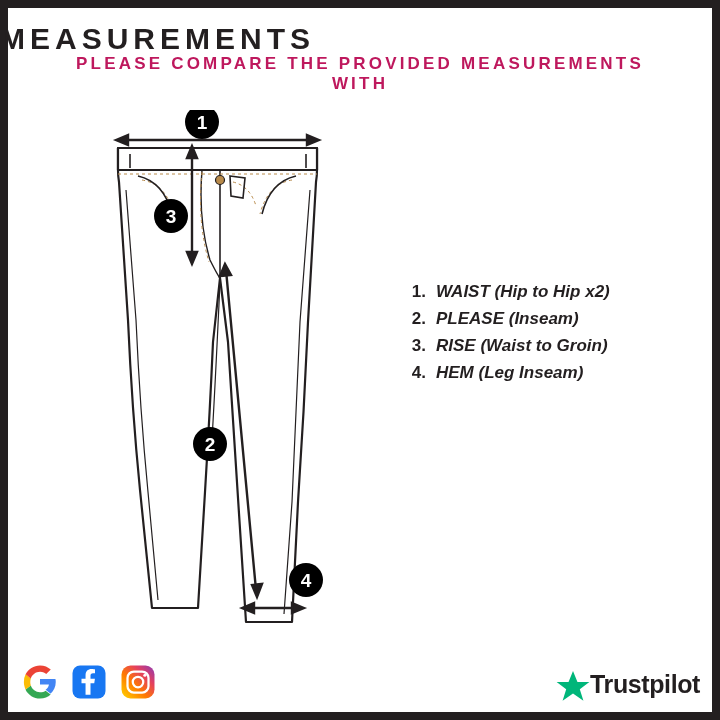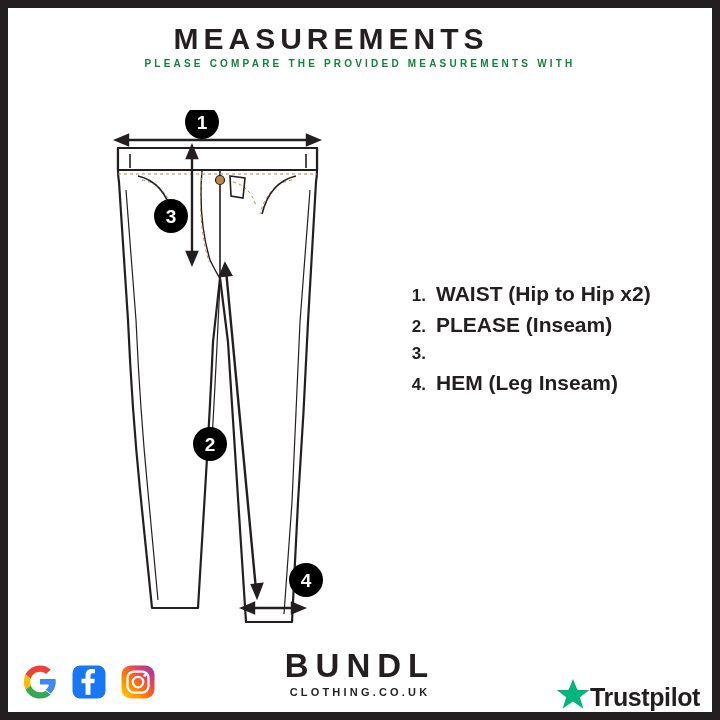--- a/index.html
+++ b/index.html
@@ -26,37 +26,36 @@
   #frame-top { left: 0; top: 0; width: 720px; height: 8px; }
   #frame-bottom { left: 0; bottom: 0; width: 720px; height: 8px; }
   #frame-left { left: 0; top: 0; width: 8px; height: 720px; }
   #frame-right { right: 0; top: 0; width: 8px; height: 720px; }
 
   #title {
     position: absolute;
     left: 0;
     top: 22px;
     width: 662px;
-    text-align: center;
     font-size: 30px;
     font-weight: bold;
     letter-spacing: 5px;
     color: #231f20;
   }
   #subtitle {
     position: absolute;
     left: 60px;
     top: 54px;
     width: 600px;
     text-align: center;
-    font-size: 10px;
+    font-size: 17px;
     font-weight: bold;
     letter-spacing: 3.2px;
     line-height: 20px;
-    color: #15803d;
+    color: #be185d;
   }
 
   
   #diagram {
     position: absolute;
     left: 70px;
     top: 110px;
     width: 320px;
     height: 520px;
   }
@@ -76,24 +75,25 @@
   .legend-num {
     width: 26px;
     text-align: right;
     font-size: 17px;
     font-weight: bold;
     color: #231f20;
     padding-right: 10px;
     flex: none;
   }
   .legend-text {
-    font-size: 21px;
+    font-size: 17px;
     font-weight: bold;
     color: #231f20;
     white-space: nowrap;
+    font-style: italic;
   }
 
   
   #social {
     position: absolute;
     left: 22px;
     bottom: 20px;
     display: flex;
     align-items: center;
     gap: 13px;
@@ -121,23 +121,23 @@
   #brand-sub {
     font-size: 11px;
     font-weight: bold;
     letter-spacing: 3.2px;
     color: #231f20;
     margin-top: 2px;
   }
   #trustpilot {
     position: absolute;
     right: 20px;
-    bottom: 8px;
+    bottom: 16px;
     display: flex;
-    align-items: flex-end;
+    align-items: flex-start;
   }
   #trustpilot-text {
     font-size: 25px;
     font-weight: bold;
     color: #231f20;
     letter-spacing: -0.4px;
   }
   .callout-label {
     fill: #ffffff;
     font-size: 19px;
@@ -236,20 +236,21 @@
     <div class="legend-row">
       <span class="legend-num">1.</span>
       <span class="legend-text">WAIST (Hip to Hip x2)</span>
     </div>
     <div class="legend-row">
       <span class="legend-num">2.</span>
       <span class="legend-text">PLEASE (Inseam)</span>
     </div>
     <div class="legend-row">
       <span class="legend-num">3.</span>
+      <span class="legend-text">RISE (Waist to Groin)</span>
     </div>
     <div class="legend-row">
       <span class="legend-num">4.</span>
       <span class="legend-text">HEM (Leg Inseam)</span>
     </div>
   </div>
 
   <div id="social">
     <span class="social-icon">
       <svg width="36" height="36" viewBox="0 0 48 48">
@@ -276,24 +277,20 @@
           </linearGradient>
         </defs>
         <rect x="2" y="2" width="44" height="44" rx="12" fill="url(#ig)"></rect>
         <rect x="10" y="10" width="28" height="28" rx="8.5" fill="none" stroke="#ffffff" stroke-width="3"></rect>
         <circle cx="24" cy="24" r="7" fill="none" stroke="#ffffff" stroke-width="3"></circle>
         <circle cx="33.2" cy="15" r="2.1" fill="#ffffff"></circle>
       </svg>
     </span>
   </div>
 
-  <div id="brand">
-    <div id="brand-name">BUNDL</div>
-    <div id="brand-sub">CLOTHING.CO.UK</div>
-  </div>
 
   <div id="trustpilot">
     <svg width="34" height="34" viewBox="0 0 32 32">
       <polygon points="16,1 20.2,11.4 31.4,11.4 22.4,18 25.8,29 16,22.2 6.2,29 9.6,18 0.6,11.4 11.8,11.4" fill="#00b67a"></polygon>
     </svg>
     <span id="trustpilot-text">Trustpilot</span>
   </div>
 
 </div>
 

